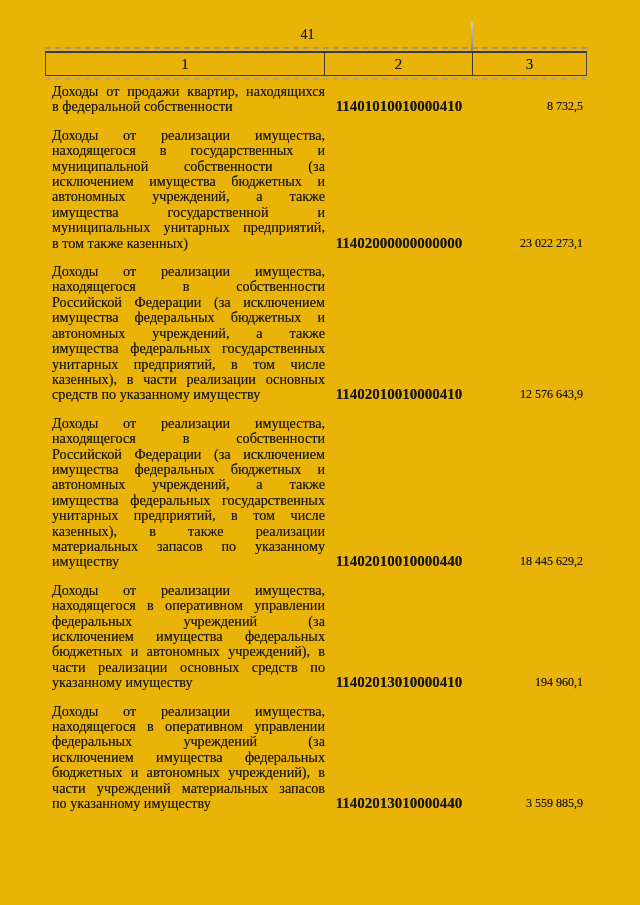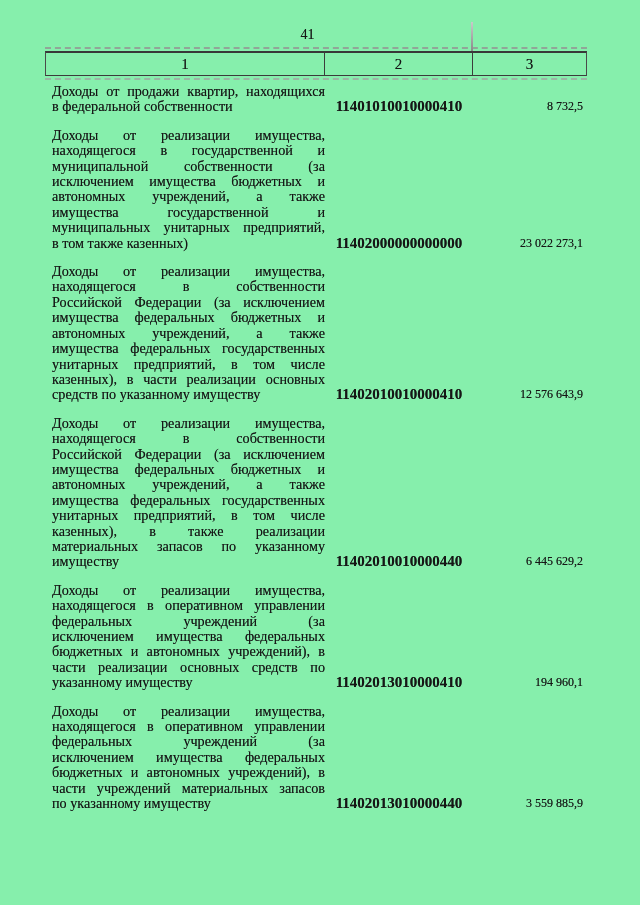--- a/index.html
+++ b/index.html
@@ -6,21 +6,21 @@
   body{
     width:640px;height:905px;
     background:#ffffff;
     font-family:"Liberation Serif","DejaVu Serif",serif;
     color:#161616;
     overflow:hidden;
   }
   .page{
     position:relative;
     width:640px;height:905px;
-    background:#86efac;
+    background:#eab308;
     text-shadow:0 0 .6px rgba(10,10,10,.55);
   }
   .page-number{
     position:absolute;
     left:45px;top:27px;width:525px;
     text-align:center;
     font-size:14px;
   }
   
   .artifact-top-dashes{
@@ -115,21 +115,21 @@
         <td class="name">
             <div class="tl">Доходы от продажи квартир, находящихся</div>
             <div class="tl last">в федеральной собственности</div>
           </td>
         <td class="code">11401010010000410</td>
         <td class="amount">8 732,5</td>
       </tr>
       <tr>
         <td class="name">
             <div class="tl">Доходы от реализации имущества,</div>
-            <div class="tl">находящегося в государственной и</div>
+            <div class="tl">находящегося в государственных и</div>
             <div class="tl">муниципальной собственности (за</div>
             <div class="tl">исключением имущества бюджетных и</div>
             <div class="tl">автономных учреждений, а также</div>
             <div class="tl">имущества государственной и</div>
             <div class="tl">муниципальных унитарных предприятий,</div>
             <div class="tl last">в том также казенных)</div>
           </td>
         <td class="code">11402000000000000</td>
         <td class="amount">23 022 273,1</td>
       </tr>
@@ -155,21 +155,21 @@
             <div class="tl">Российской Федерации (за исключением</div>
             <div class="tl">имущества федеральных бюджетных и</div>
             <div class="tl">автономных учреждений, а также</div>
             <div class="tl">имущества федеральных государственных</div>
             <div class="tl">унитарных предприятий, в том числе</div>
             <div class="tl">казенных), в также реализации</div>
             <div class="tl">материальных запасов по указанному</div>
             <div class="tl last">имуществу</div>
           </td>
         <td class="code">11402010010000440</td>
-        <td class="amount">6 445 629,2</td>
+        <td class="amount">18 445 629,2</td>
       </tr>
       <tr>
         <td class="name">
             <div class="tl">Доходы от реализации имущества,</div>
             <div class="tl">находящегося в оперативном управлении</div>
             <div class="tl">федеральных учреждений (за</div>
             <div class="tl">исключением имущества федеральных</div>
             <div class="tl">бюджетных и автономных учреждений), в</div>
             <div class="tl">части реализации основных средств по</div>
             <div class="tl last">указанному имуществу</div>

